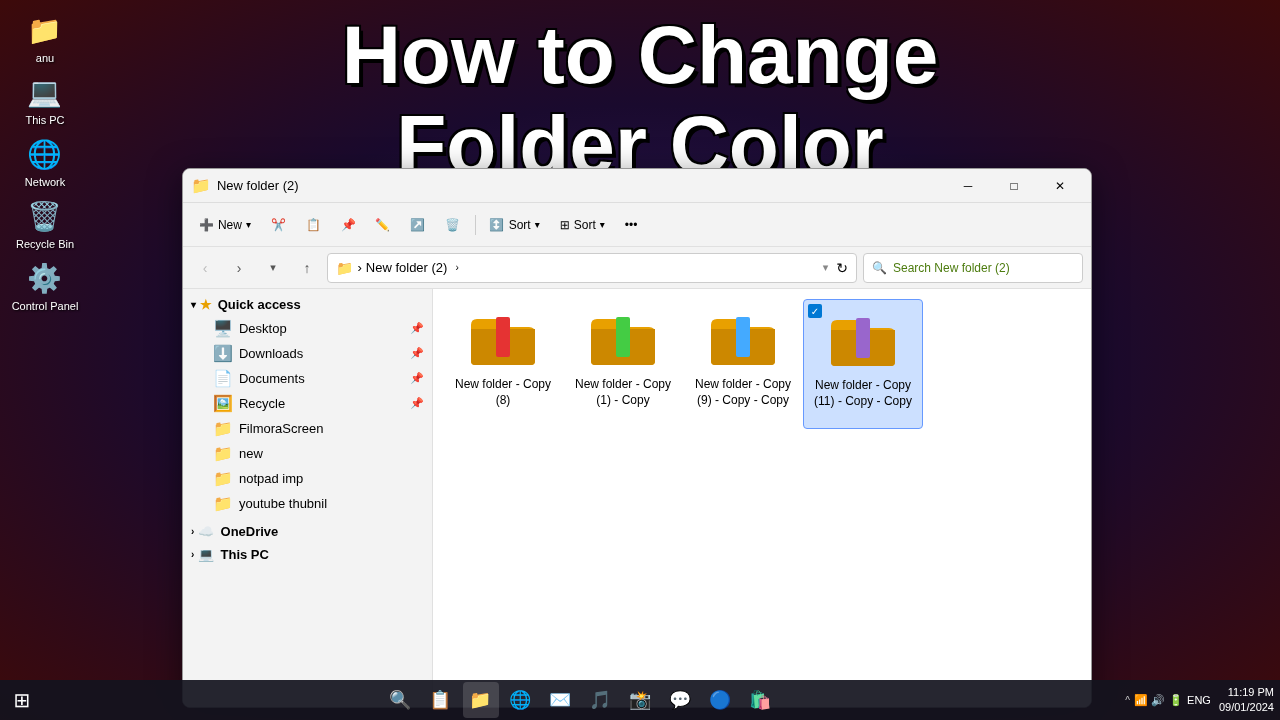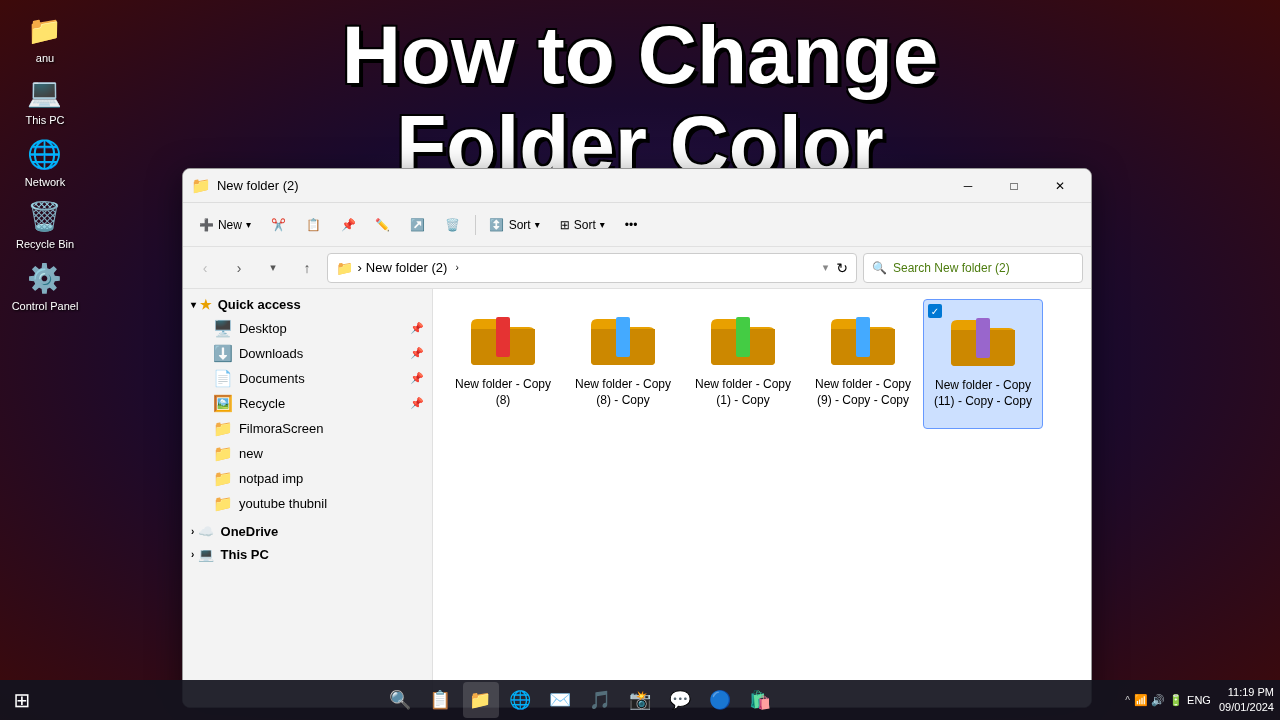--- a/index.html
+++ b/index.html
@@ -544,31 +544,20 @@
   </svg></div>
             <div class="file-label">New folder - Copy (8)</div>
           </div>
           <div class="file-item">
             <div class="folder-icon"><svg viewBox="0 0 72 60" width="72" height="60">
 
     <path d="M4 18 Q4 12 10 12 L28 12 Q32 12 34 16 L36 20 L62 20 Q68 20 68 26 L68 54 Q68 58 64 58 L8 58 Q4 58 4 54 Z" fill="#e8a000"></path>
 
     <path d="M4 22 L68 22 L68 54 Q68 58 64 58 L8 58 Q4 58 4 54 Z" fill="#cc8800"></path>
 
-    <rect x="29" y="10" width="14" height="40" rx="2" ry="2" fill="#44aaff"></rect>
-  </svg></div>
-            <div class="file-label">New folder - Copy (8) - Copy</div>
-          </div>
-          <div class="file-item">
-            <div class="folder-icon"><svg viewBox="0 0 72 60" width="72" height="60">
-
-    <path d="M4 18 Q4 12 10 12 L28 12 Q32 12 34 16 L36 20 L62 20 Q68 20 68 26 L68 54 Q68 58 64 58 L8 58 Q4 58 4 54 Z" fill="#e8a000"></path>
-
-    <path d="M4 22 L68 22 L68 54 Q68 58 64 58 L8 58 Q4 58 4 54 Z" fill="#cc8800"></path>
-
     <rect x="29" y="10" width="14" height="40" rx="2" ry="2" fill="#44cc44"></rect>
   </svg></div>
             <div class="file-label">New folder - Copy (1) - Copy</div>
           </div>
           <div class="file-item">
             <div class="folder-icon"><svg viewBox="0 0 72 60" width="72" height="60">
 
     <path d="M4 18 Q4 12 10 12 L28 12 Q32 12 34 16 L36 20 L62 20 Q68 20 68 26 L68 54 Q68 58 64 58 L8 58 Q4 58 4 54 Z" fill="#e8a000"></path>
 
     <path d="M4 22 L68 22 L68 54 Q68 58 64 58 L8 58 Q4 58 4 54 Z" fill="#cc8800"></path>

